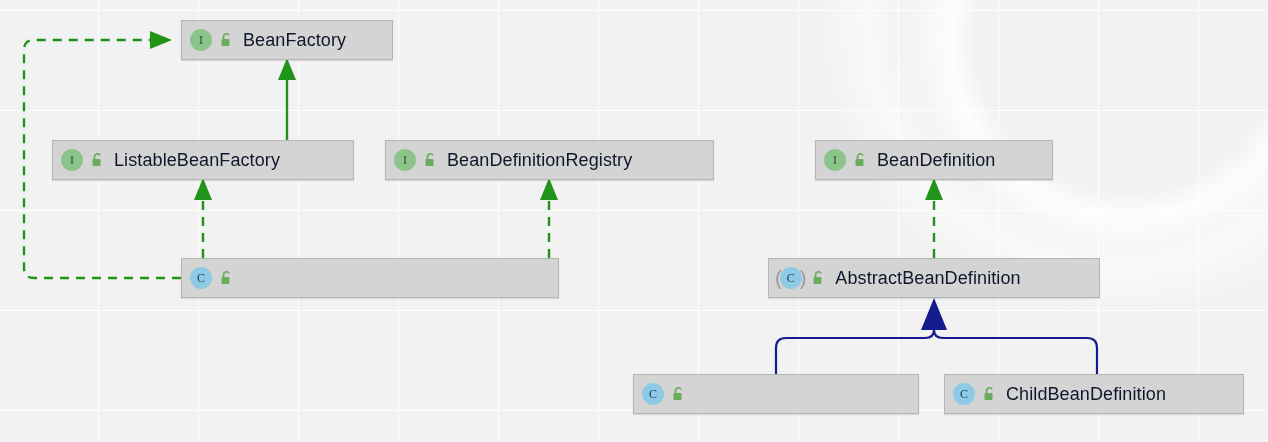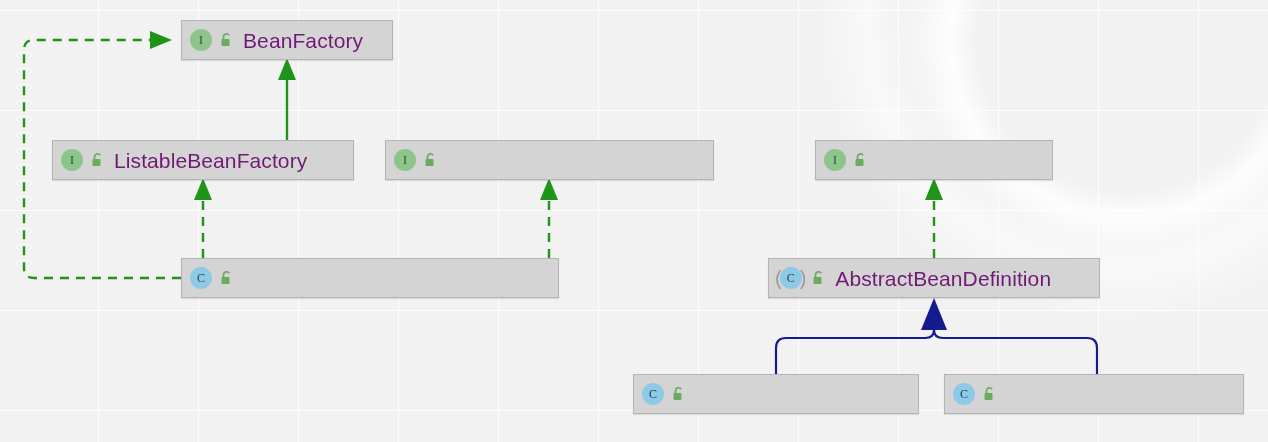--- a/index.html
+++ b/index.html
@@ -68,22 +68,22 @@
     align-items: center;
     box-sizing: border-box;
     height: 40px;
     padding: 0 12px 0 8px;
     background: #d4d4d4;
     border: 1px solid #b4b4b4;
     box-shadow: 0 1px 1px rgba(0,0,0,0.10);
     white-space: nowrap;
   }
   .node .label {
-    font-size: 21px;
-    color: #701a75;
+    font-size: 18px;
+    color: #0f172a;
     line-height: 1;
     padding-left: 9px;
     letter-spacing: 0.1px;
   }
 
   
   .type-icon {
     position: relative;
     width: 22px;
     height: 22px;
@@ -192,28 +192,30 @@
     </svg>
     <span class="label">ListableBeanFactory</span>
   </div>
 
   <div class="node" style="left:385px; top:140px; width:329px;">
     <span class="type-icon iface">I</span>
     <svg class="lock-icon" viewBox="0 0 15 16">
       <path d="M4.5 7 V4.6 a3 3 0 0 1 5.6 -1.3" fill="none" stroke="#6aab5e" stroke-width="1.7"></path>
       <rect x="2.5" y="7" width="8" height="7" rx="1" fill="#6aab5e"></rect>
     </svg>
+    <span class="label">BeanDefinitionRegistry</span>
   </div>
 
   <div class="node" style="left:815px; top:140px; width:238px;">
     <span class="type-icon iface">I</span>
     <svg class="lock-icon" viewBox="0 0 15 16">
       <path d="M4.5 7 V4.6 a3 3 0 0 1 5.6 -1.3" fill="none" stroke="#6aab5e" stroke-width="1.7"></path>
       <rect x="2.5" y="7" width="8" height="7" rx="1" fill="#6aab5e"></rect>
     </svg>
+    <span class="label">BeanDefinition</span>
   </div>
 
   <div class="node" style="left:181px; top:258px; width:378px;">
     <span class="type-icon cls">C</span>
     <svg class="lock-icon" viewBox="0 0 15 16">
       <path d="M4.5 7 V4.6 a3 3 0 0 1 5.6 -1.3" fill="none" stroke="#6aab5e" stroke-width="1.7"></path>
       <rect x="2.5" y="7" width="8" height="7" rx="1" fill="#6aab5e"></rect>
     </svg>
   </div>
 
@@ -237,15 +239,16 @@
       <rect x="2.5" y="7" width="8" height="7" rx="1" fill="#6aab5e"></rect>
     </svg>
   </div>
 
   <div class="node" style="left:944px; top:374px; width:300px;">
     <span class="type-icon cls">C</span>
     <svg class="lock-icon" viewBox="0 0 15 16">
       <path d="M4.5 7 V4.6 a3 3 0 0 1 5.6 -1.3" fill="none" stroke="#6aab5e" stroke-width="1.7"></path>
       <rect x="2.5" y="7" width="8" height="7" rx="1" fill="#6aab5e"></rect>
     </svg>
+    <span class="label">ChildBeanDefinition</span>
   </div>
 
 </div>
 
 </body></html>

